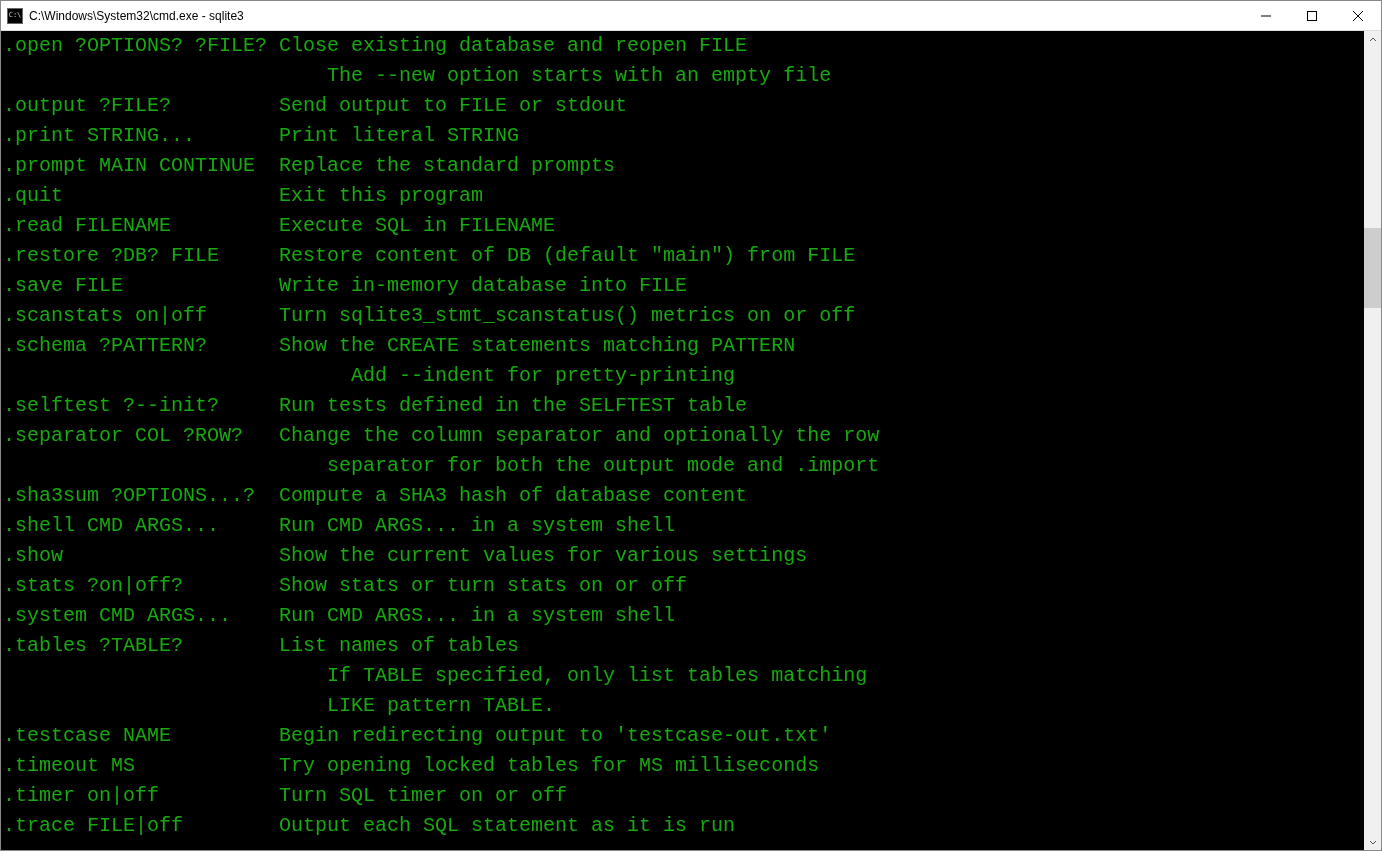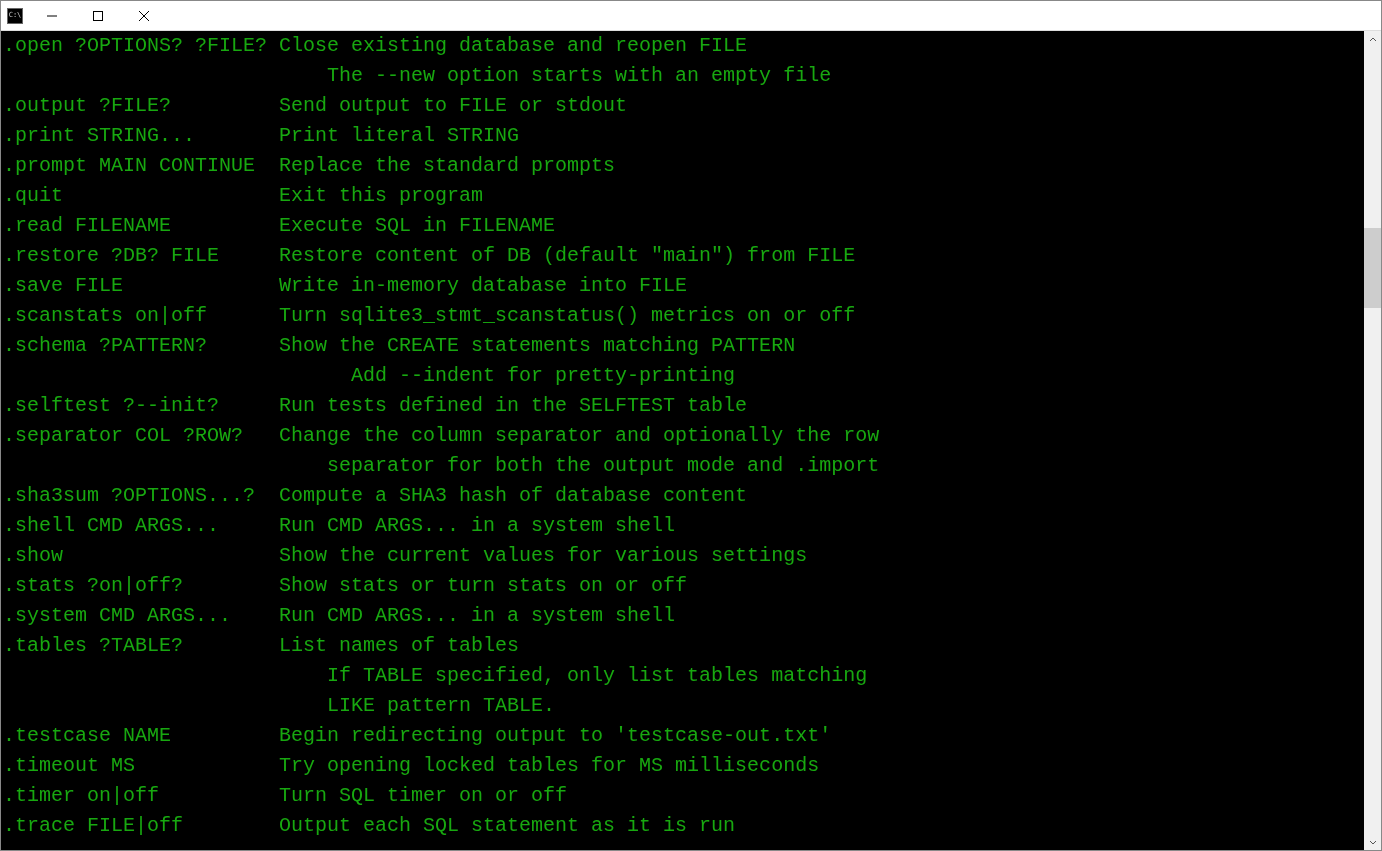--- a/index.html
+++ b/index.html
@@ -124,20 +124,21 @@
     }
   </style>
 </head>
 <body>
 
 <div class="window">
   <div class="titlebar">
     <div class="app-icon">
       <span class="app-icon-inner">C:\</span>
     </div>
+    <div class="title-text">C:\Windows\System32\cmd.exe - sqlite3</div>
     <div class="win-controls">
       <div class="win-btn">
         <svg width="10" height="10" viewBox="0 0 10 10">
             <line x1="0" y1="5" x2="10" y2="5" stroke="#000" stroke-width="1"></line>
           </svg>
       </div>
       <div class="win-btn">
         <svg width="10" height="10" viewBox="0 0 10 10">
             <rect x="0.5" y="0.5" width="9" height="9" fill="none" stroke="#000" stroke-width="1"></rect>
           </svg>

